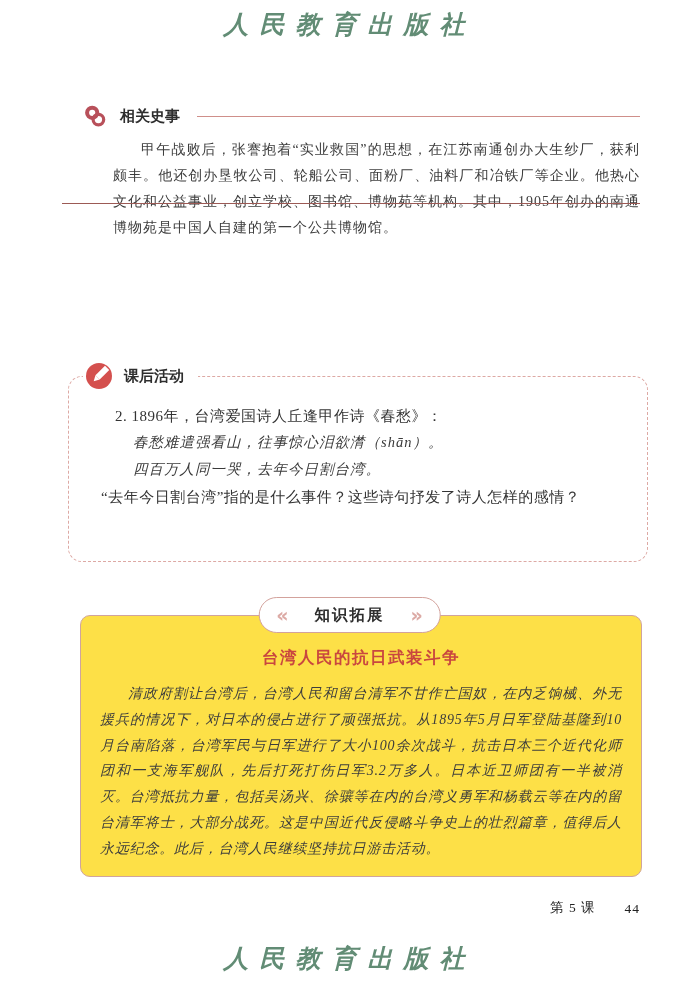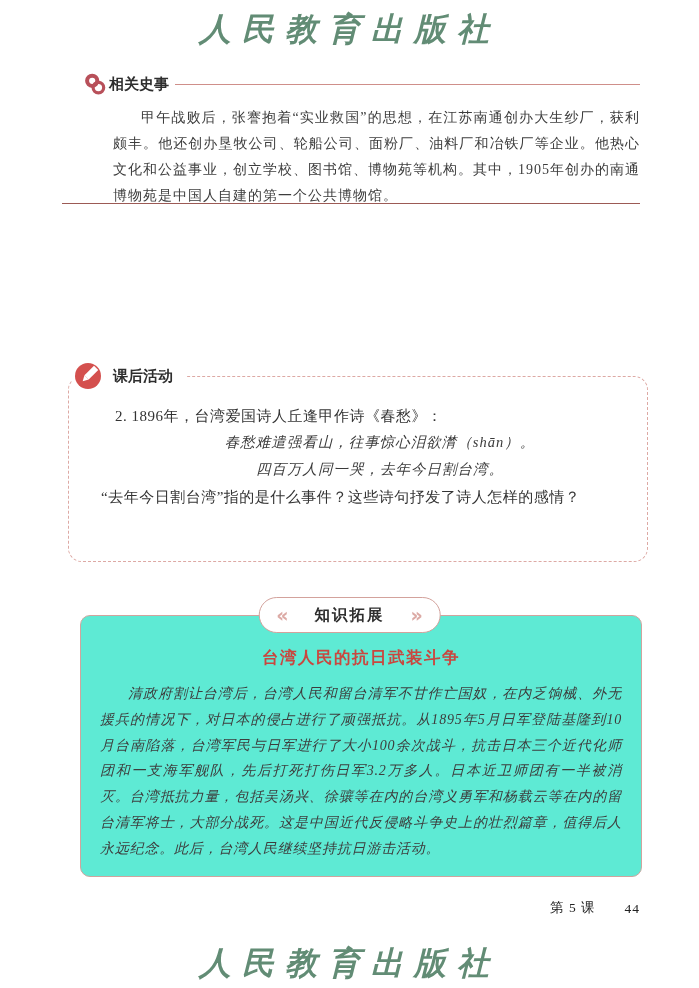--- a/index.html
+++ b/index.html
@@ -6,30 +6,30 @@
   .page {
     position:relative; width:699px; height:988px; margin:0 auto;
     background:#ffffff; overflow:hidden;
     font-family:"Liberation Serif","DejaVu Serif",serif;
     color:#333;
   }
   
   .logo {
     position:absolute; left:0; width:100%; text-align:center;
     color:#47795d; font-style:italic; font-weight:bold;
-    letter-spacing:11px; font-size:32px;
+    letter-spacing:11px; font-size:25px;
     font-family:Liberation Serif, serif;
     opacity:.85;
   }
   .logo-top    { top:8px; }
   .logo-bottom { top:942px; }
 
   
   .rh { position:absolute; left:83px; top:72px; width:557px; }
-  .rh-header { display:flex; align-items:center; gap:2px; height:24px; }
+  .rh-header { display:flex; align-items:center; gap:13px; height:24px;margin-top:32px; }
   .rh-icon { width:24px; height:24px; flex:0 0 24px; }
   .section-title {
     font-family:"Liberation Sans","DejaVu Sans",sans-serif;
     font-weight:bold; font-size:15px; color:#2e2e2e; white-space:nowrap;
   }
   .rh-line { flex:1; border-top:1px solid #cf8f8a; margin-left:4px; }
   .rh-para {
     margin-top:9px; font-size:14px; line-height:26px; letter-spacing:1px;
     text-align:justify; text-indent:2em; color:#3d3d3d;margin-left:30px;
   }
@@ -45,49 +45,49 @@
     font-size:16.5px; line-height:29.5px; letter-spacing:1px;
     text-align:justify; text-indent:2em; color:#2e2e2e;
   }
 
   
   .activity-box {
     position:absolute; left:68px; top:376px; width:578px; height:184px;
     border:1px dashed #dda9a4; border-radius:14px;
   }
   .activity-header {
-    position:absolute; top:-15px; left:3px; background:#ffffff;
+    position:absolute; top:-15px; left:14px; background:#ffffff;
     display:flex; align-items:center; gap:11px; padding:0 14px 0 2px;
   }
   .act-icon { width:28px; height:28px; }
   .activity-content { padding:26px 20px 0 46px; font-size:15px; color:#333; }
   .act-item { line-height:26px; letter-spacing:.5px; }
   .act-item + .act-item { margin-top:33px; }
-  .kai { font-style:italic;text-align:center; }
+  .kai { font-style:italic; }
   .poem-line { margin-left:18px; line-height:27px; letter-spacing:1px; font-size:14.5px; color:#3a3a3a; }
   .act-question { margin-left:-14px; margin-top:1px; line-height:27px; letter-spacing:.5px; }
 
   
   .k-pill {
     position:absolute; left:50%; transform:translateX(-50%); top:597px;
     z-index:2; background:#ffffff; border:1px solid #d3a29c;
     border-radius:18px; height:34px; padding:0 17px;
     display:flex; align-items:center; gap:26px;
   }
   .k-chevron {
     color:#dcaaa5; font-weight:bold; font-size:19px; line-height:1;
     font-family:"DejaVu Sans","Liberation Sans",sans-serif;
   }
   .k-pill-label {
     font-family:"Liberation Sans","DejaVu Sans",sans-serif;
     font-weight:bold; font-size:15.5px; color:#2e2e2e; letter-spacing:2px;
   }
   .k-box {
     position:absolute; left:80px; top:615px; width:560px; height:260px;
-    background:#5eead4; border:1px solid #d0a49e; border-radius:10px;
+    background:#fde047; border:1px solid #d0a49e; border-radius:10px;
     z-index:1;
   }
   .k-title {
     margin-top:31px; text-align:center; color:#c9473f; font-weight:bold;
     font-size:16.5px; letter-spacing:1.5px;
   }
   .k-para {
     margin:12px 19px 0 19px; font-size:14px; line-height:25.8px;
     letter-spacing:.8px; text-align:justify; text-indent:2em; color:#3d3d3d;
   }

